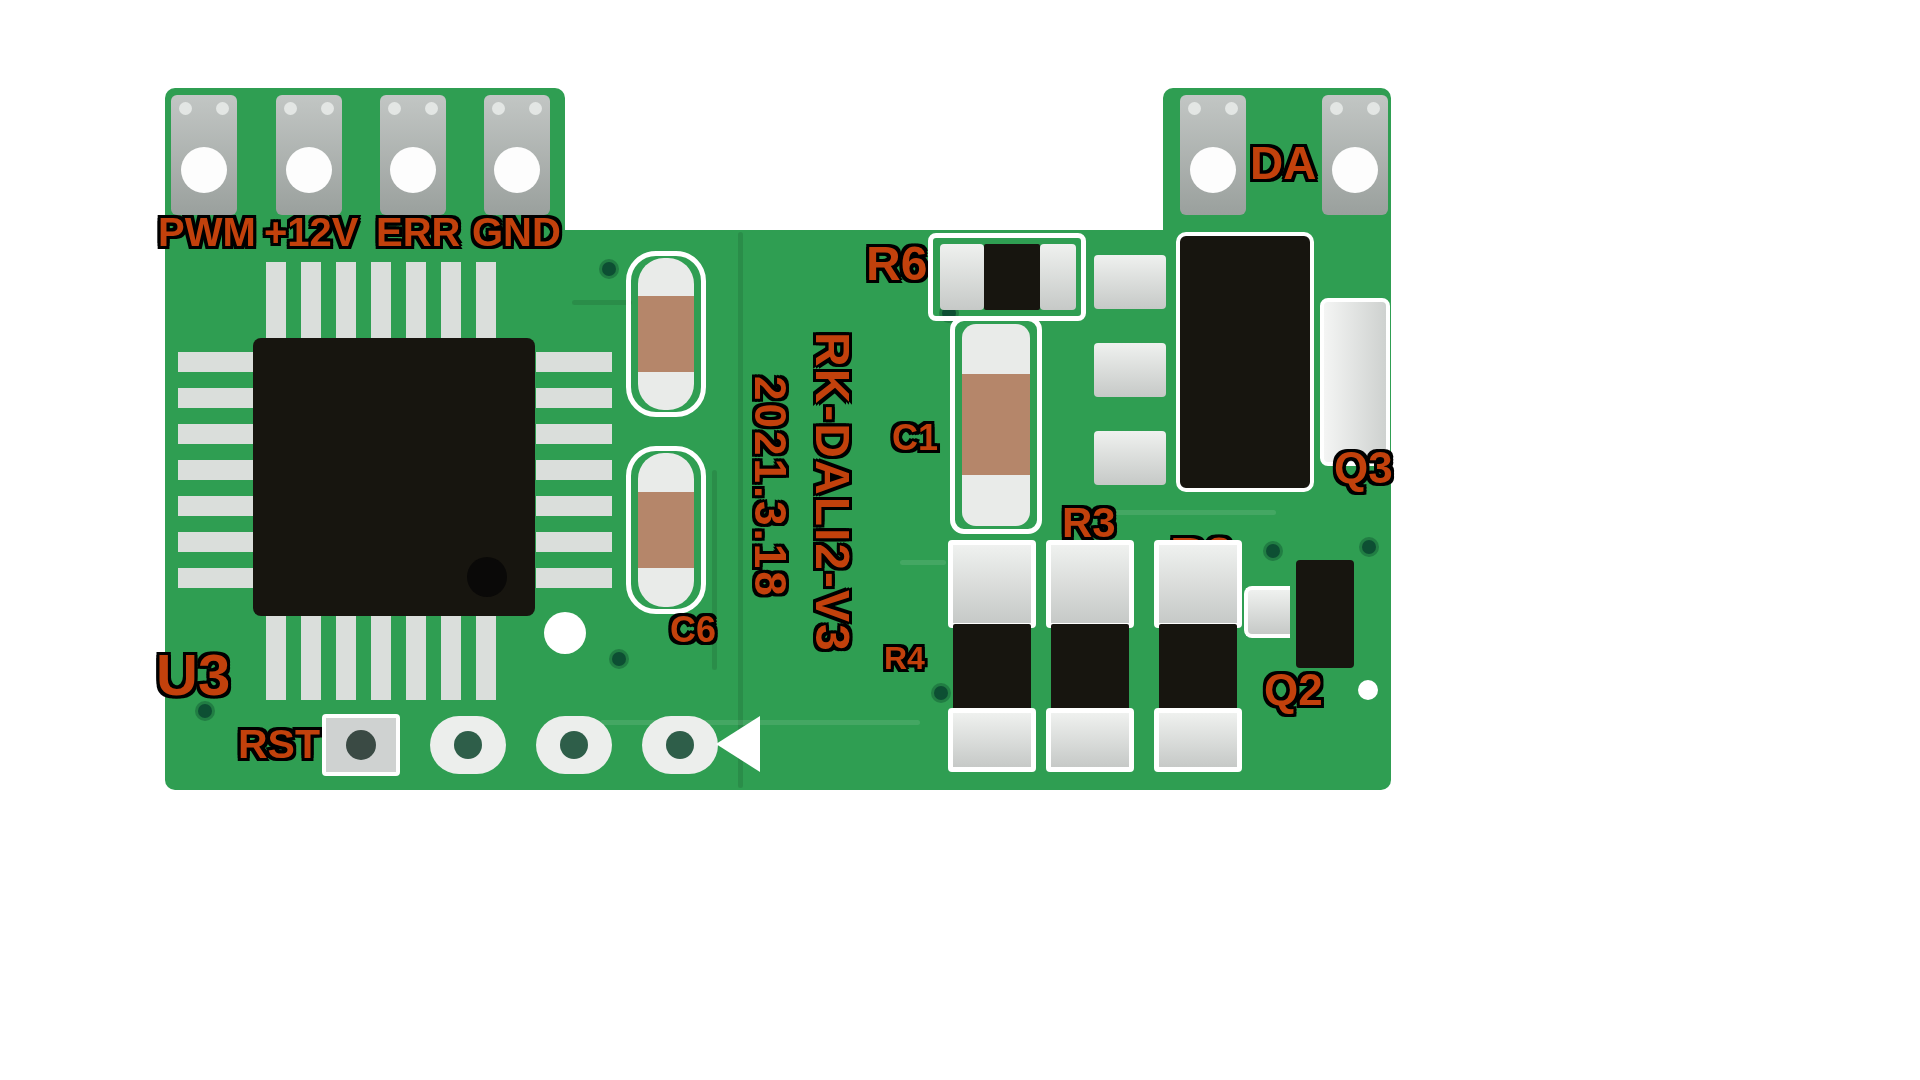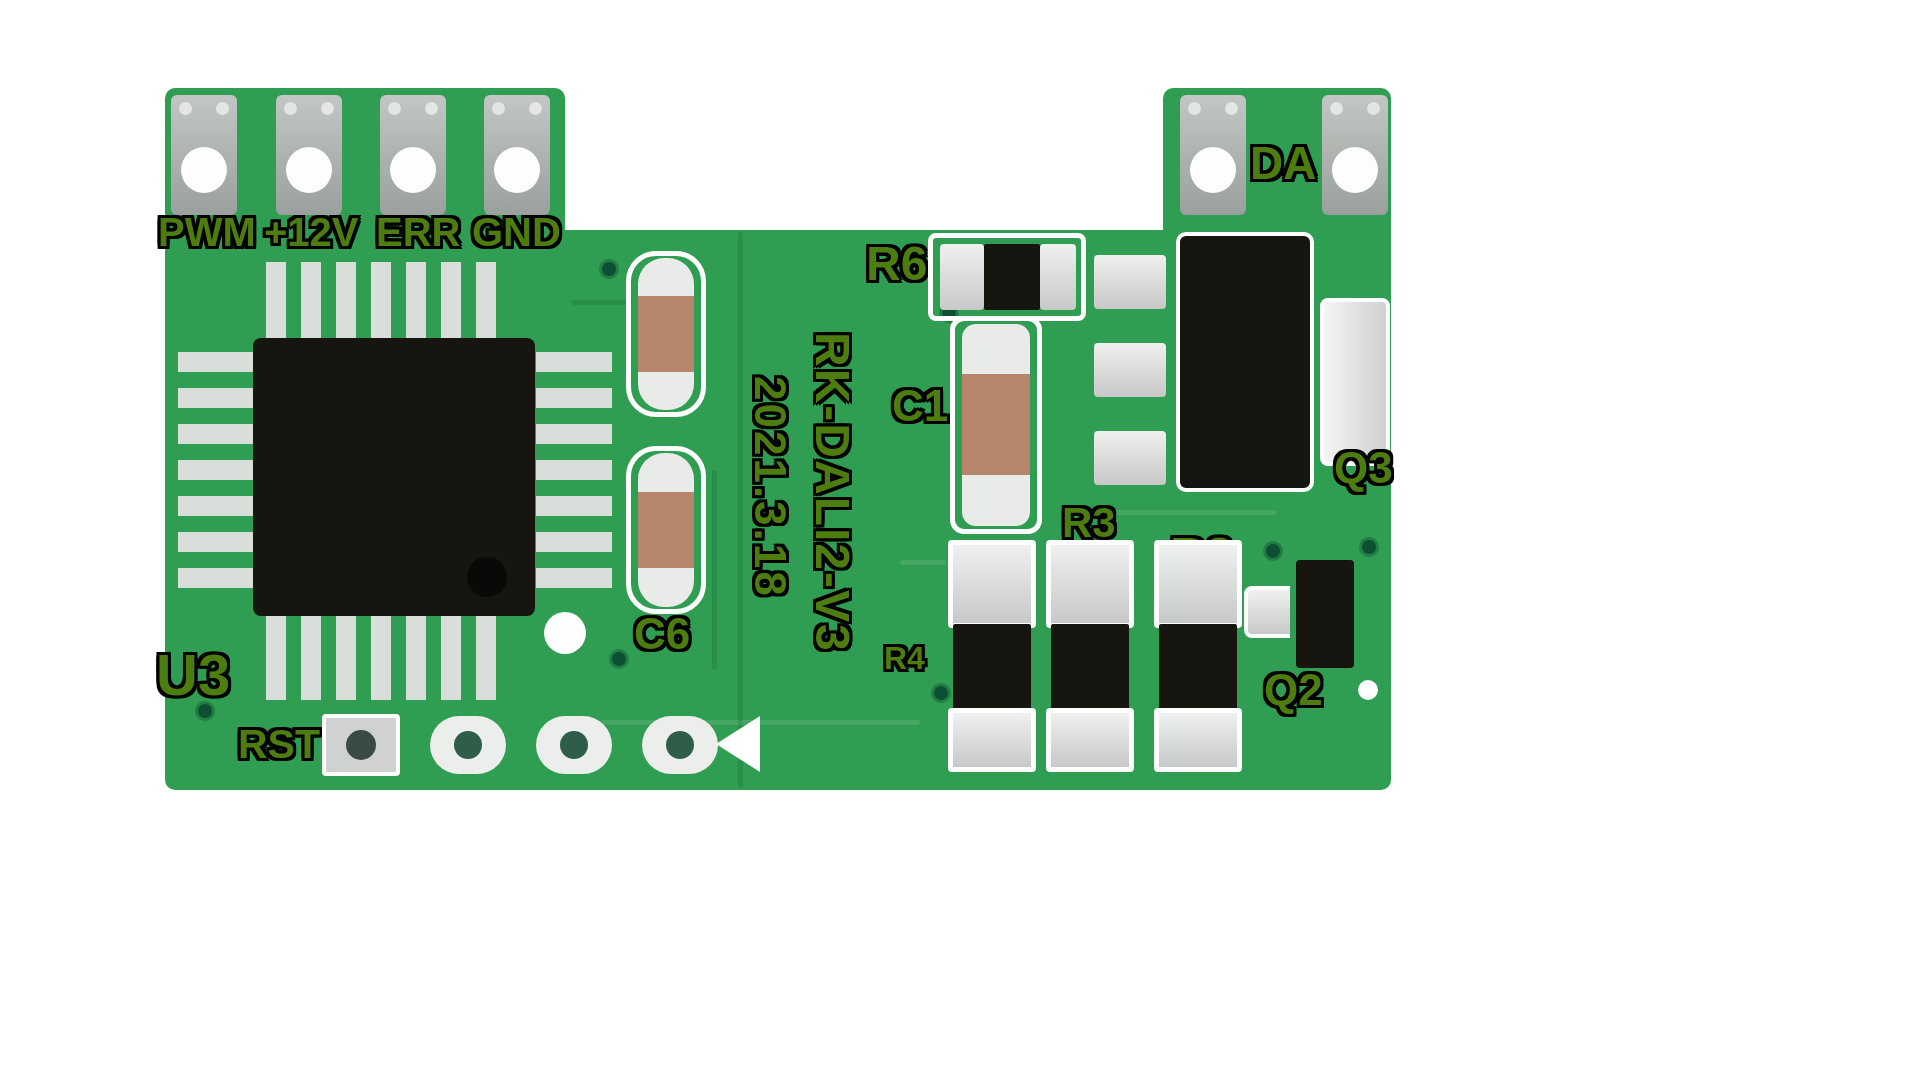--- a/index.html
+++ b/index.html
@@ -3,21 +3,21 @@
 <meta charset="utf-8">
 <style>
   *{box-sizing:border-box;margin:0;padding:0}
   html,body{background:#fff}
   body{width:1920px;height:1080px;overflow:hidden;font-family:"Liberation Sans",sans-serif}
   #stage{position:relative;width:1920px;height:1080px;background:#ffffff}
   .board{position:absolute;background:#2f9e52}
   .trace{position:absolute;background:rgba(0,0,0,.10);border-radius:3px}
   .trace-lt{position:absolute;background:rgba(255,255,255,.10);border-radius:3px}
   .via{position:absolute;width:14px;height:14px;border-radius:50%;background:#0d4f33;box-shadow:0 0 0 3px rgba(9,64,41,.35)}
-  .lbl{position:absolute;color:#4d7c0f;font-weight:bold;line-height:1;white-space:nowrap;
+  .lbl{position:absolute;color:#c2410c;font-weight:bold;line-height:1;white-space:nowrap;
        font-family:"Liberation Sans",sans-serif;
        text-shadow:-3px -3px 0 #000,3px -3px 0 #000,-3px 3px 0 #000,3px 3px 0 #000,
                    0 -3px 0 #000,0 3px 0 #000,-3px 0 0 #000,3px 0 0 #000}
   .vert{writing-mode:vertical-rl}
   .conn{position:absolute;width:66px;height:120px;background:linear-gradient(180deg,#c2c6c4,#9aa09d);border-radius:6px}
   .conn .hs{position:absolute;width:13px;height:13px;border-radius:50%;background:#e3e6e4;top:7px}
   .conn .hl{position:absolute;width:46px;height:46px;border-radius:50%;background:#fdfdfd;left:10px;top:52px}
   .leads-row{position:absolute;background:repeating-linear-gradient(90deg,#dadedb 0 20px,transparent 20px 35px)}
   .leads-col{position:absolute;background:repeating-linear-gradient(180deg,#dadedb 0 20px,transparent 20px 36px)}
   .blackpart{position:absolute;background:#17150f;border-radius:6px}
@@ -107,32 +107,32 @@
   <div style="position:absolute;left:536px;top:716px;width:76px;height:58px;background:#eceeec;border-radius:29px"></div>
   <div class="padhole" style="left:560px;top:731px;width:28px;height:28px"></div>
   <div style="position:absolute;left:642px;top:716px;width:76px;height:58px;background:#eceeec;border-radius:29px"></div>
   <div class="padhole" style="left:666px;top:731px;width:28px;height:28px"></div>
   <div class="tri-left" style="left:716px;top:716px"></div>
 
   <div class="outline" style="left:626px;top:251px;width:80px;height:166px;border-radius:30px"></div>
   <div class="melf-v" style="left:638px;top:258px;width:56px;height:152px"></div>
   <div class="outline" style="left:626px;top:446px;width:80px;height:168px;border-radius:30px"></div>
   <div class="melf-v" style="left:638px;top:453px;width:56px;height:154px"></div>
-  <div class="lbl" style="left:634px;top:612px;font-size:44px">C6</div>
+  <div class="lbl" style="left:670px;top:612px;font-size:36px">C6</div>
 
   <div class="lbl vert" style="left:748px;top:376px;font-size:44px;letter-spacing:3px">2021.3.18</div>
   <div class="lbl vert" style="left:808px;top:332px;font-size:48px;letter-spacing:2px">RK-DALI2-V3</div>
 
   <div class="lbl" style="left:866px;top:240px;font-size:48px">R6</div>
   <div class="outline" style="left:928px;top:233px;width:158px;height:88px"></div>
   <div class="silver" style="left:940px;top:244px;width:44px;height:66px"></div>
   <div class="blackpart" style="left:984px;top:244px;width:56px;height:66px;border-radius:2px"></div>
   <div class="silver" style="left:1040px;top:244px;width:36px;height:66px"></div>
 
-  <div class="lbl" style="left:892px;top:384px;font-size:44px">C1</div>
+  <div class="lbl" style="left:892px;top:420px;font-size:36px">C1</div>
   <div class="outline" style="left:950px;top:316px;width:92px;height:218px;border-radius:14px"></div>
   <div class="melf-v" style="left:962px;top:324px;width:68px;height:202px;border-radius:14px"></div>
 
   <div class="silver" style="left:1094px;top:255px;width:72px;height:54px"></div>
   <div class="silver" style="left:1094px;top:343px;width:72px;height:54px"></div>
   <div class="silver" style="left:1094px;top:431px;width:72px;height:54px"></div>
   <div class="blackpart" style="left:1176px;top:232px;width:138px;height:260px;border:4px solid #fff;border-radius:10px"></div>
   <div style="position:absolute;left:1320px;top:298px;width:70px;height:168px;background:linear-gradient(90deg,#f4f5f4,#ced1cf);border:4px solid #fff;border-radius:8px"></div>
   <div class="lbl" style="left:1334px;top:446px;font-size:44px">Q3</div>
 

